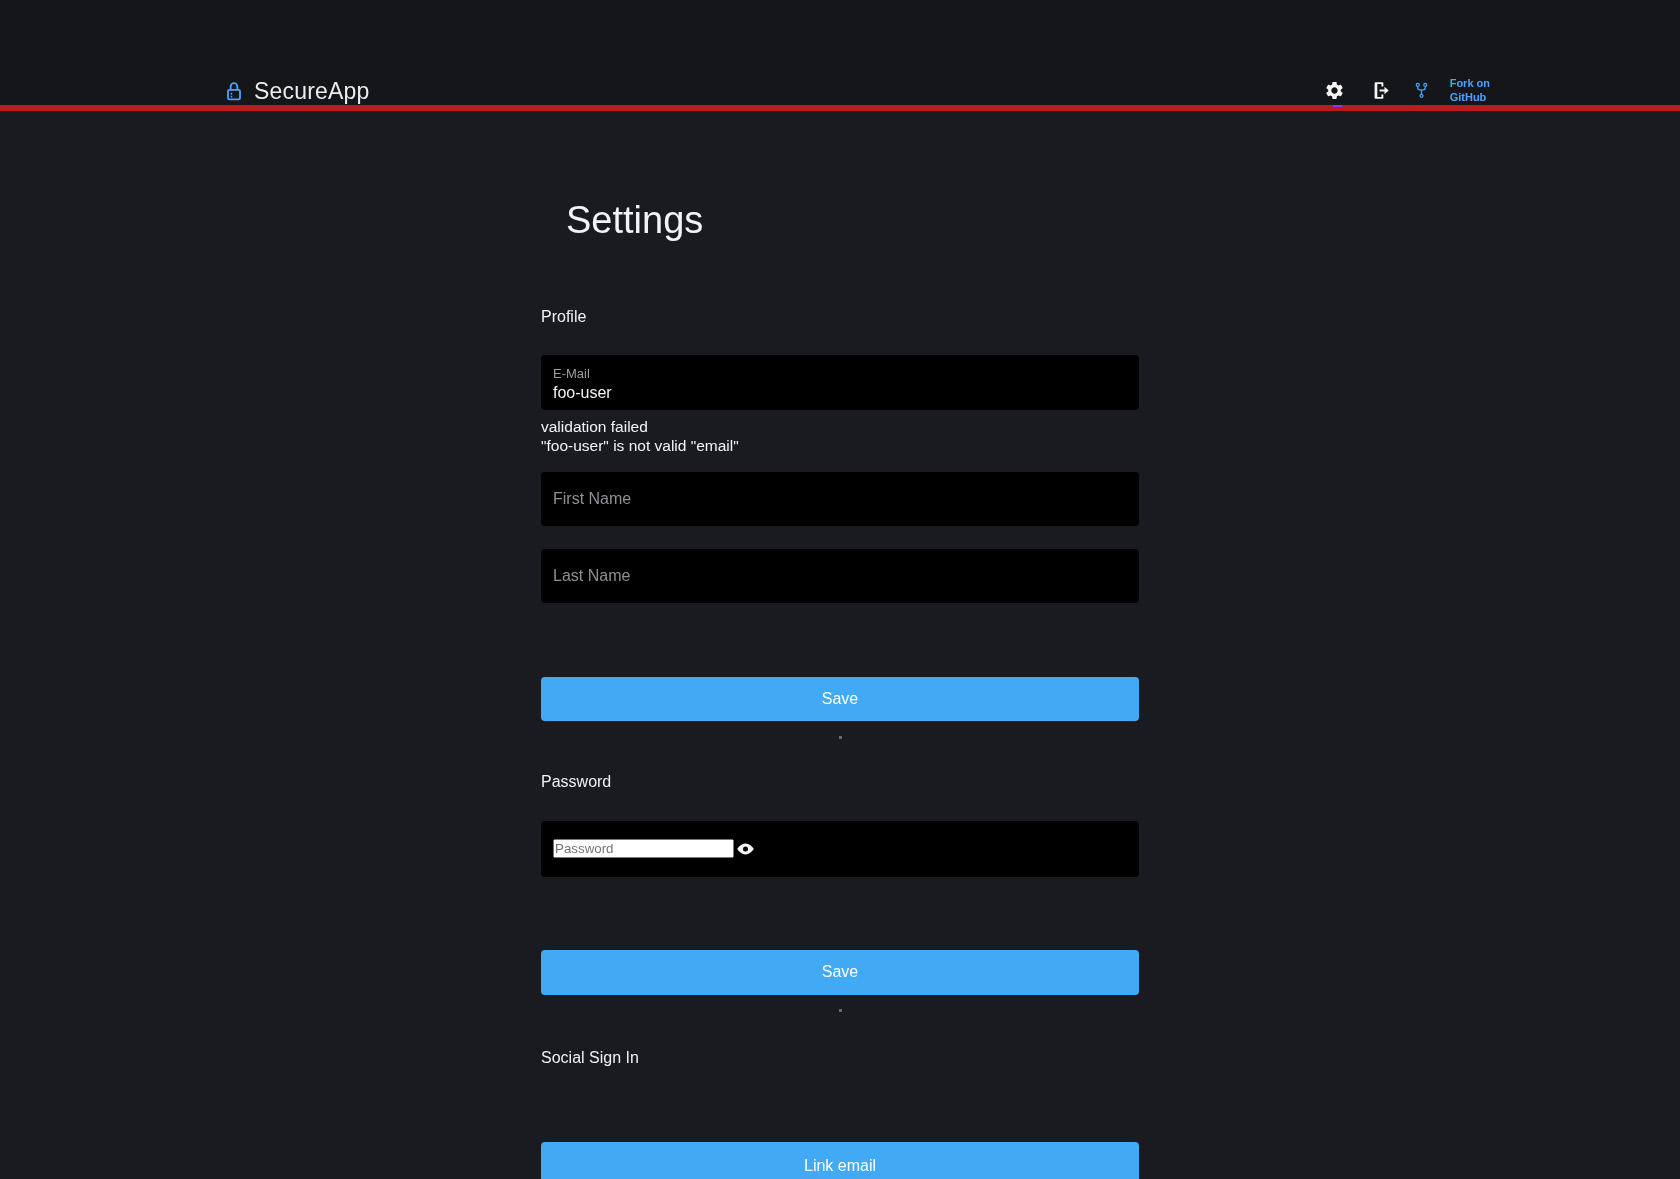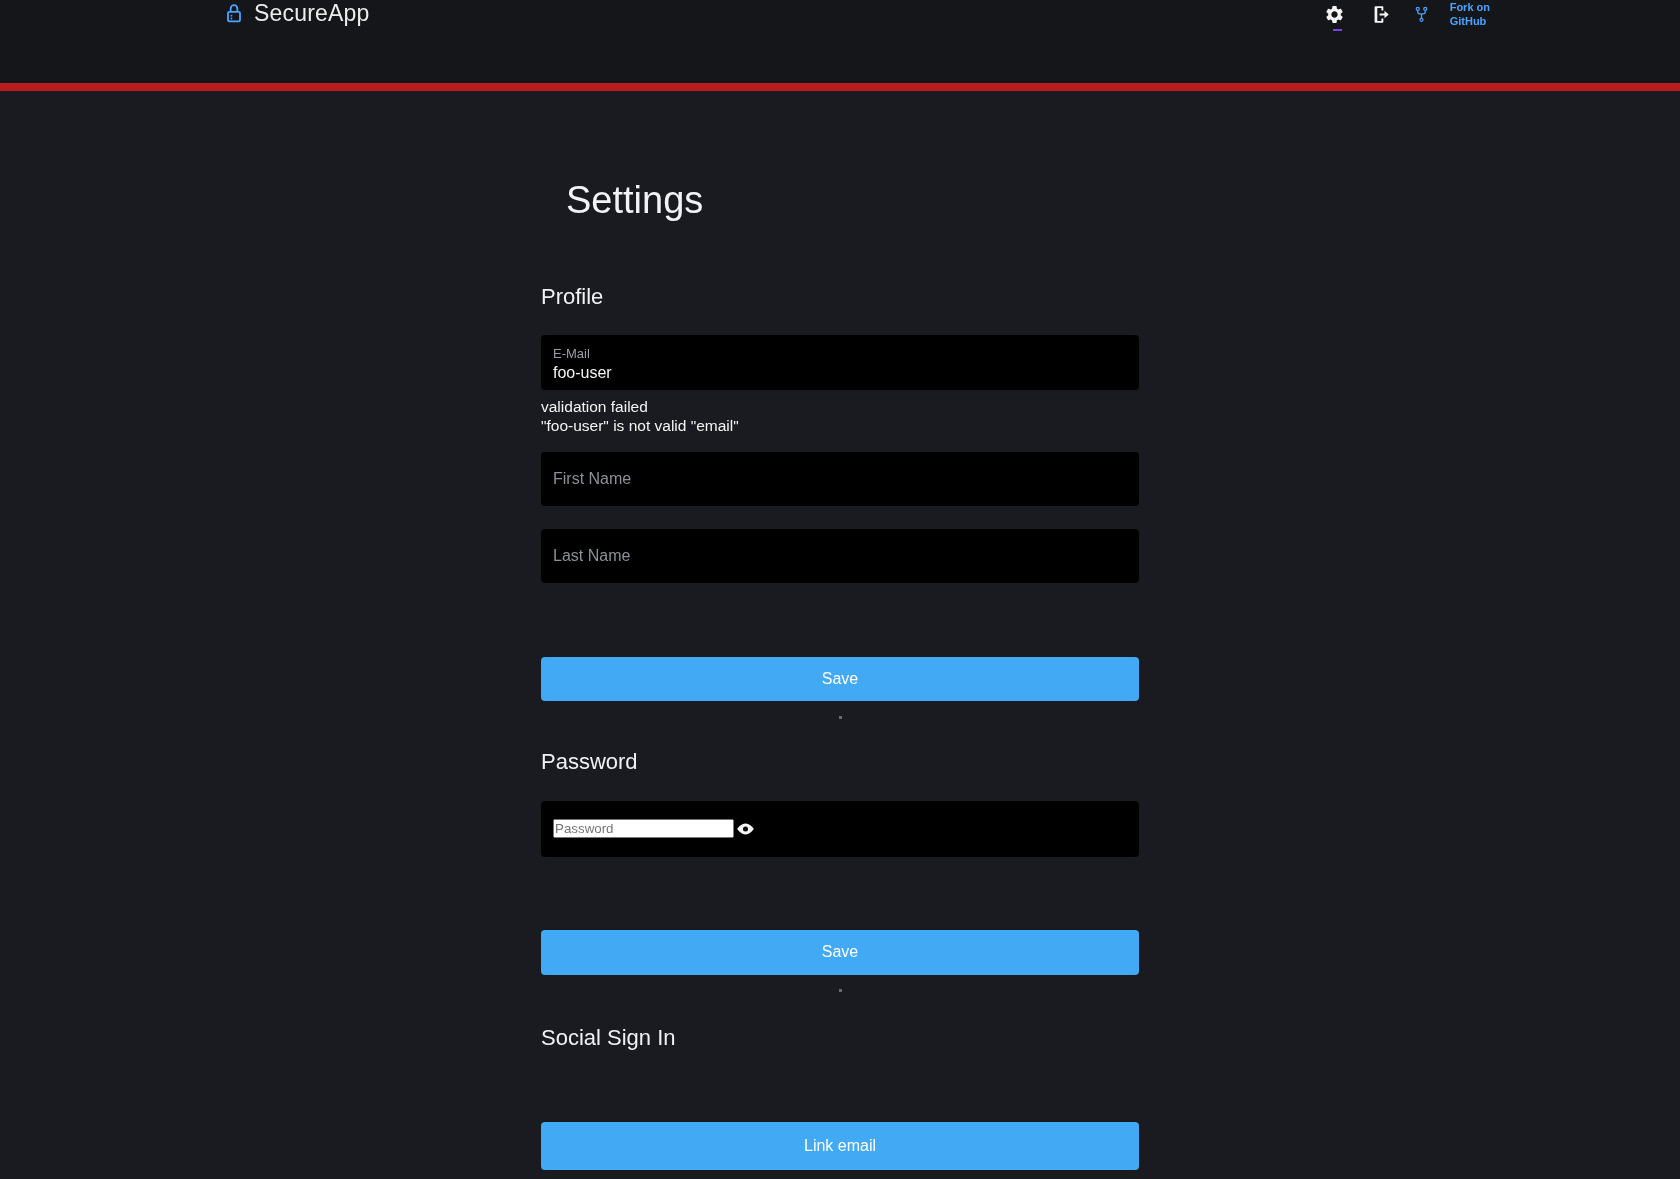--- a/index.html
+++ b/index.html
@@ -4,25 +4,25 @@
 <style>
   * { margin:0; padding:0; box-sizing:border-box; }
   html,body { width:1680px; height:1179px; overflow:hidden; }
   body {
     background:#1a1b20;
     font-family:"Liberation Sans", sans-serif;
     color:#f4f4f4;
   }
   
   .header {
-    height:91px;
+    height:111px;
     background:#15161a;
-    border-bottom:8px solid #b91c1c;
+    border-bottom:6px solid #b91c1c;
     display:flex;
-    align-items:flex-start;
+    align-items:flex-end;
     justify-content:space-between;
     padding:0 190px 0 224px;
   }
   .brand { display:flex; align-items:center; gap:10px; cursor:pointer; }
   .brand-name { font-size:23px; font-weight:400; color:#ececec; letter-spacing:0.2px; }
   .header-actions { display:flex; align-items:center; gap:18px; }
   .icon-btn {
     background:none; border:none; cursor:pointer;
     display:flex; flex-direction:column; align-items:center;
     padding:4px; position:relative;
@@ -32,21 +32,21 @@
     width:9px; height:2px; background:#7d3ff2;
   }
   .fork-link {
     display:flex; align-items:center; gap:21px;
     color:#4aa3ff; text-decoration:none; cursor:pointer;
     font-size:11px; font-weight:700; line-height:1.2;
   }
   
   .main { width:598px; margin:0 auto; }
   .page-title { font-size:38px; font-weight:300; color:#f2f3f5; margin-top:88px; line-height:1.15;margin-left:25px; }
-  .section-heading { font-size:22px; font-weight:400; color:#f0f1f3; line-height:23px; }
+  .section-heading { font-size:16px; font-weight:400; color:#f0f1f3; line-height:23px; }
   .h-profile  { margin-top:62px; }
   .h-password { margin-top:31px; }
   .h-social   { margin-top:34px; }
 
   .field {
     background:#000;
     border-radius:4px;
     width:100%;
   }
   .field-email { margin-top:27px; height:55px; padding:11px 12px 0 12px; }

